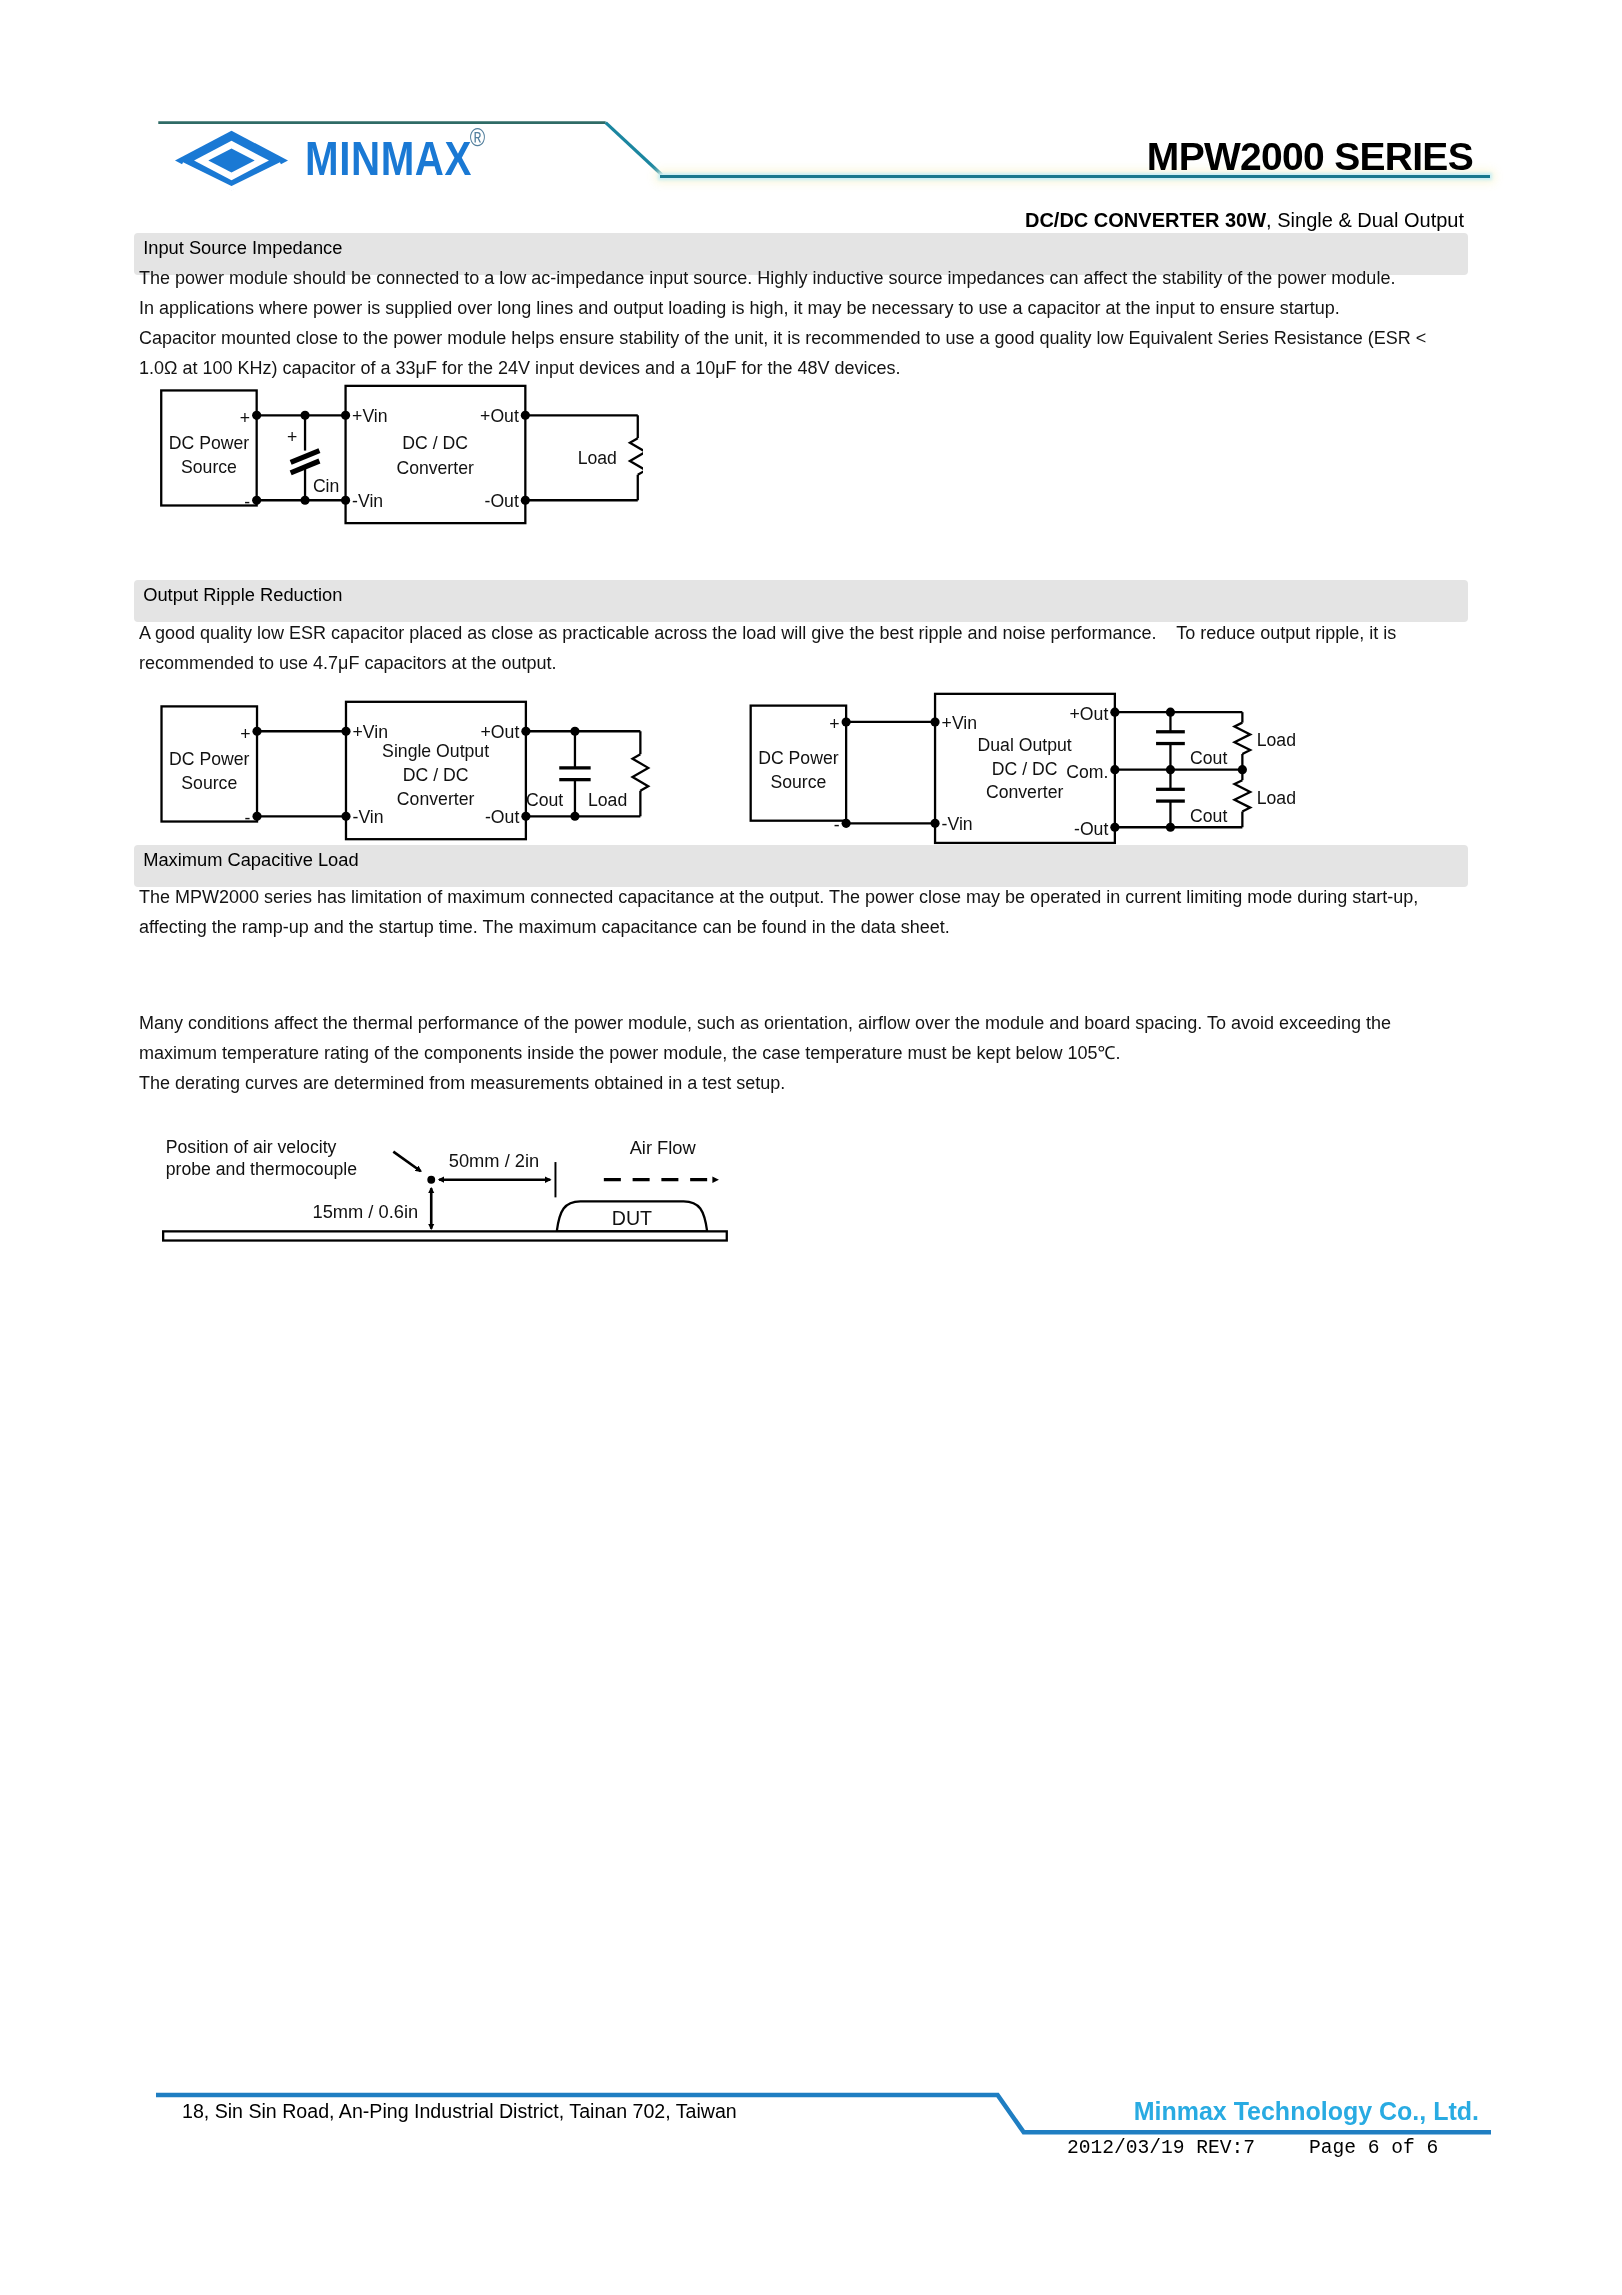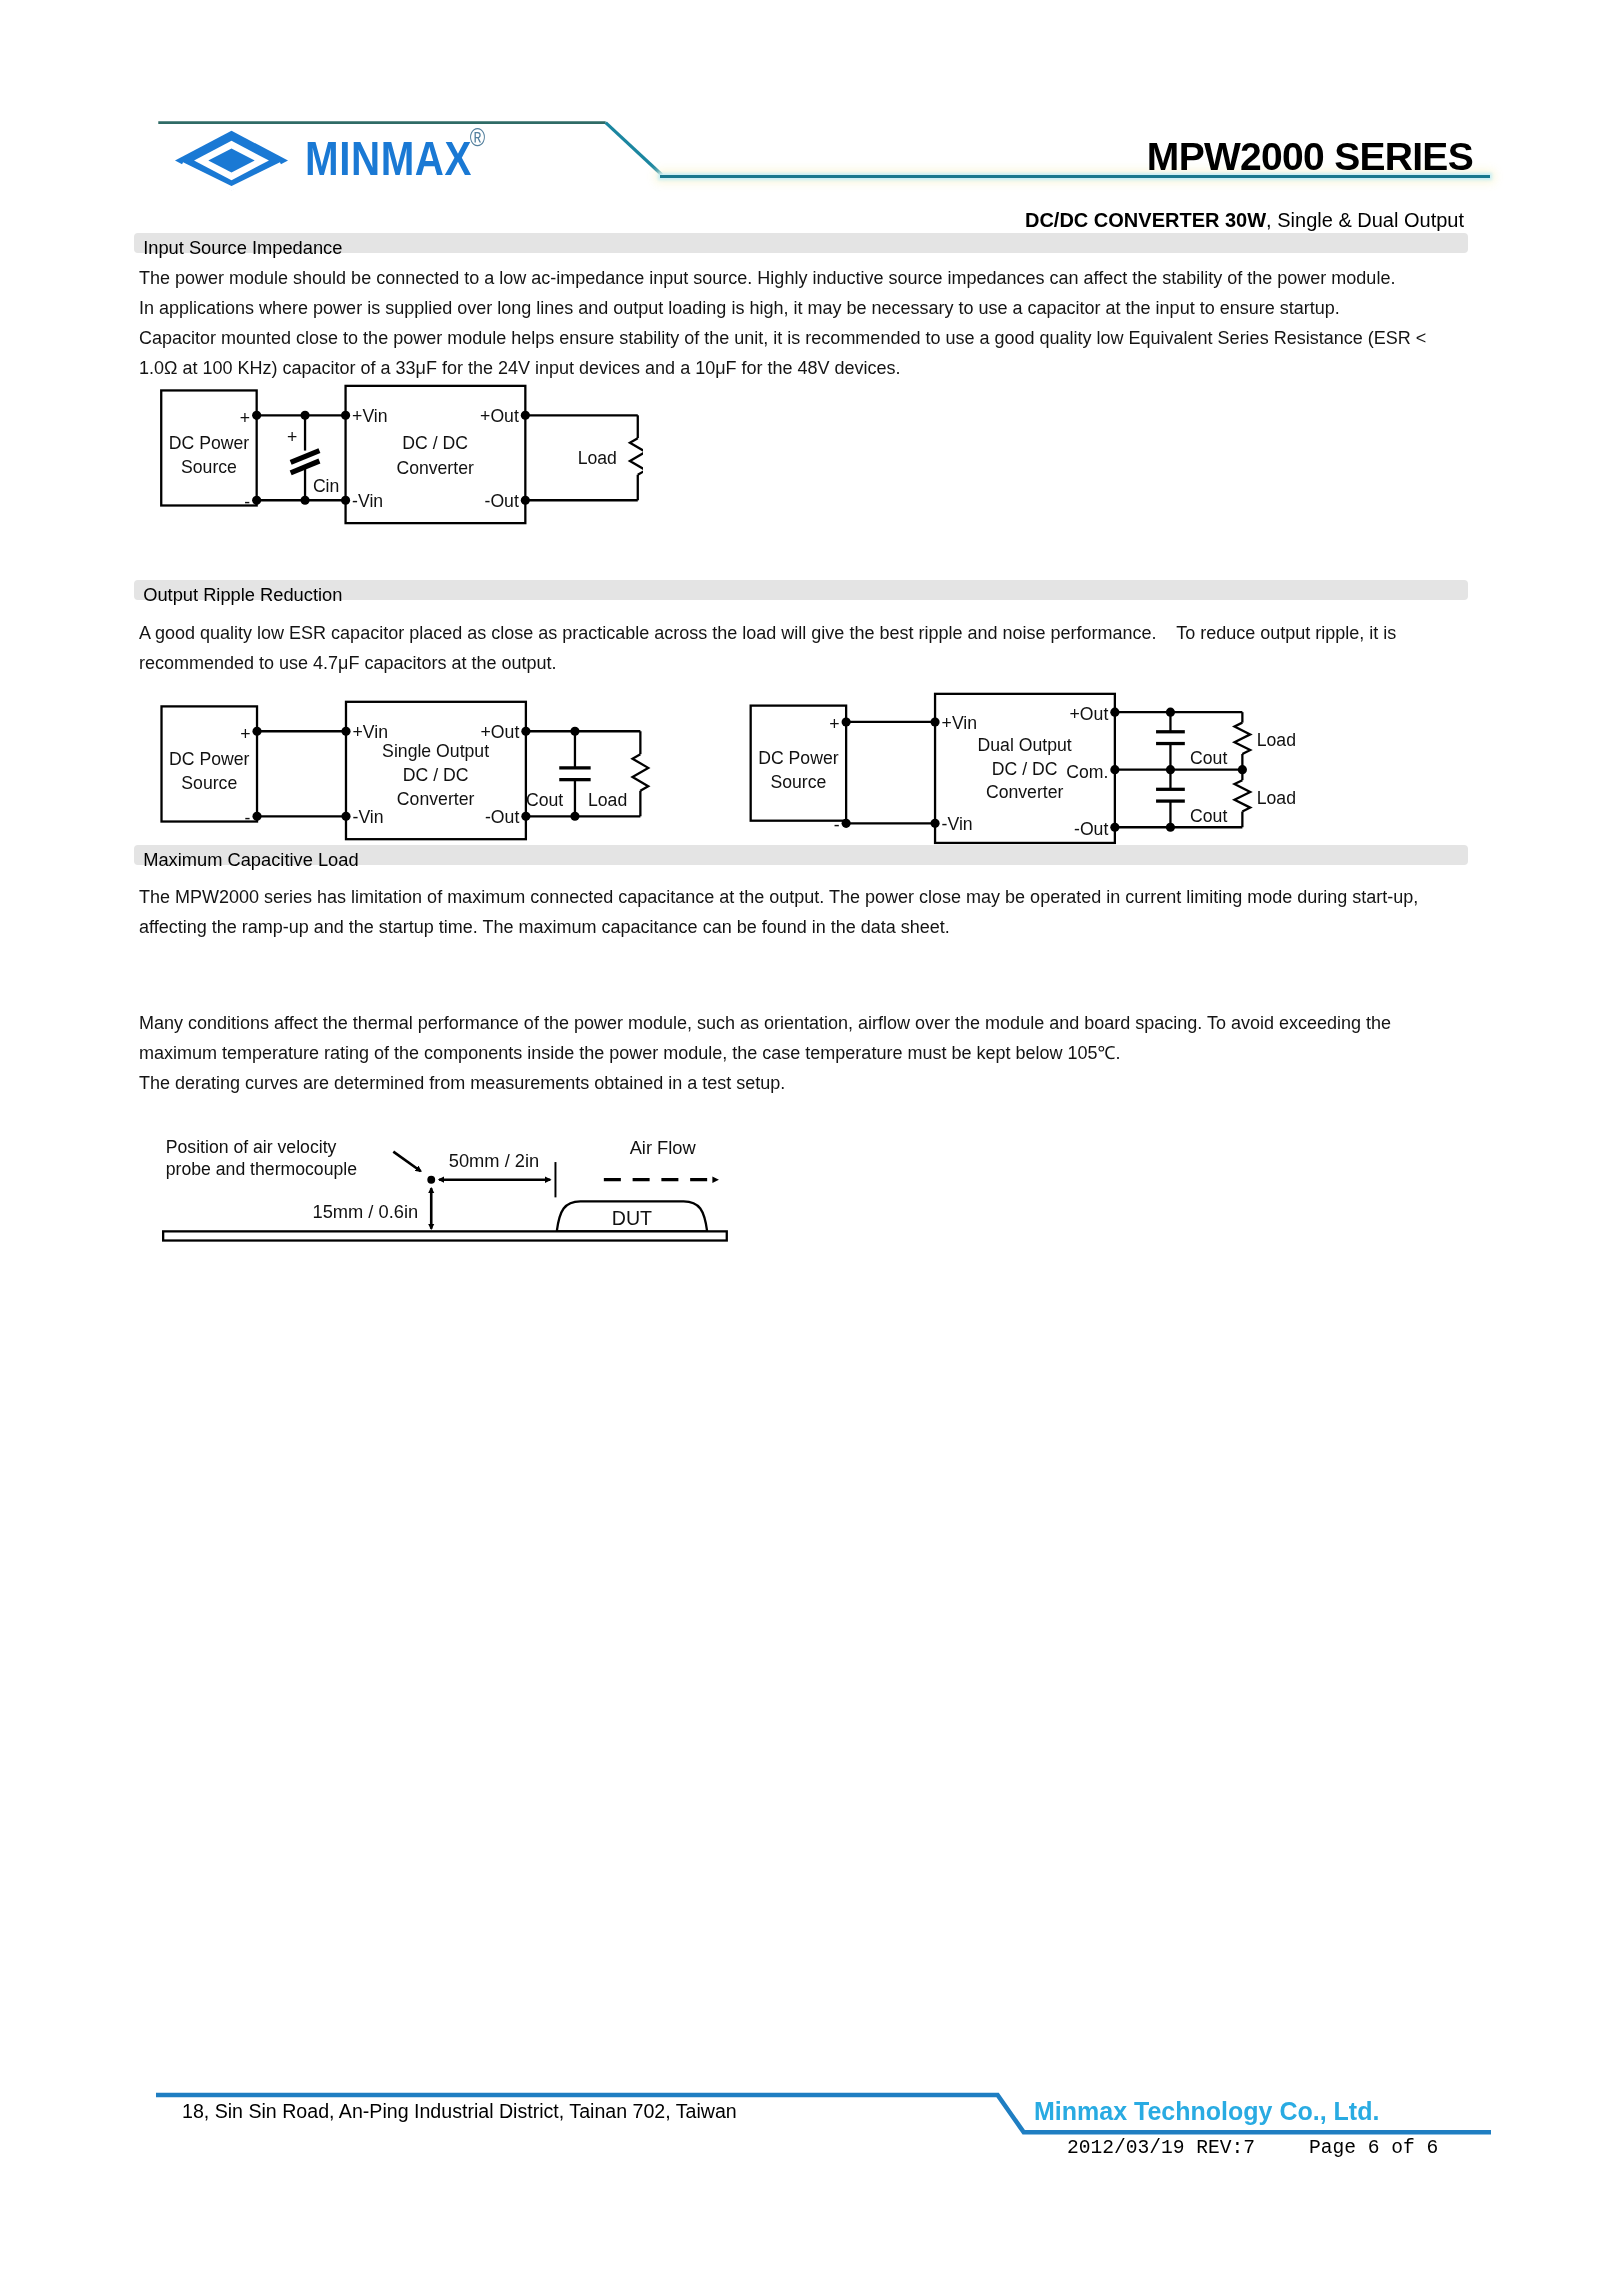--- a/index.html
+++ b/index.html
@@ -8,32 +8,32 @@
   .abs{position:absolute;}
   
   .logo-text{font-size:48px;font-weight:bold;color:#1A79D4;display:inline-block;
              transform:scaleX(0.84);transform-origin:left top;letter-spacing:0.7px;white-space:nowrap;}
   .regmark{font-size:25px;color:#54809E;vertical-align:super;position:relative;top:-11.8px;left:-2.6px;font-weight:normal;}
   .series-title{font-size:39px;font-weight:bold;letter-spacing:-0.7px;color:#000;}
   .subtitle{font-size:20px;color:#000;white-space:pre;text-align:right;}
   .subtitle .b{font-weight:bold;}
   .thickline{background:#17788E;box-shadow:0 0 3.3px 2px #C4EEF7,0 0 9.2px 4.6px rgba(250,246,214,0.9);}
   
-  .bar{left:134px;width:1334px;height:20px;background:#E4E4E4;border-radius:4px;
+  .bar{left:134px;width:1334px;height:42px;background:#E4E4E4;border-radius:4px;
        font-size:18.3px;line-height:30px;padding-left:9.2px;box-sizing:border-box;color:#000;}
   .para{left:139px;font-size:18px;line-height:30px;color:#141414;}
   .para div{white-space:pre;}
   
   svg text{font-family:"Liberation Sans",sans-serif;font-size:27px;fill:#111;}
   svg .lbl{font-size:27px;}
   svg .dim{font-size:28px;}
   svg .dut{font-size:30px;}
   
   .addr{font-size:19.6px;color:#000;white-space:pre;margin-left:25px;}
-  .company{font-size:25px;font-weight:bold;color:#29ABE2;text-align:left;white-space:nowrap;}
+  .company{font-size:25px;font-weight:bold;color:#29ABE2;text-align:right;white-space:nowrap;}
   .daterow{font-size:19.6px;color:#000000;white-space:pre;font-family:Liberation Mono, monospace;}
   a.email{color:#0000DD;text-decoration:underline;}
 </style>
 </head>
 <body>
 
 <div id="page">
 
   <svg class="abs" style="left:156px;top:120px;" width="1335" height="60" viewBox="0 0 2040 92">
     <path d="M0,4 L686,4" stroke="#2F6B66" stroke-width="4" fill="none"></path>

